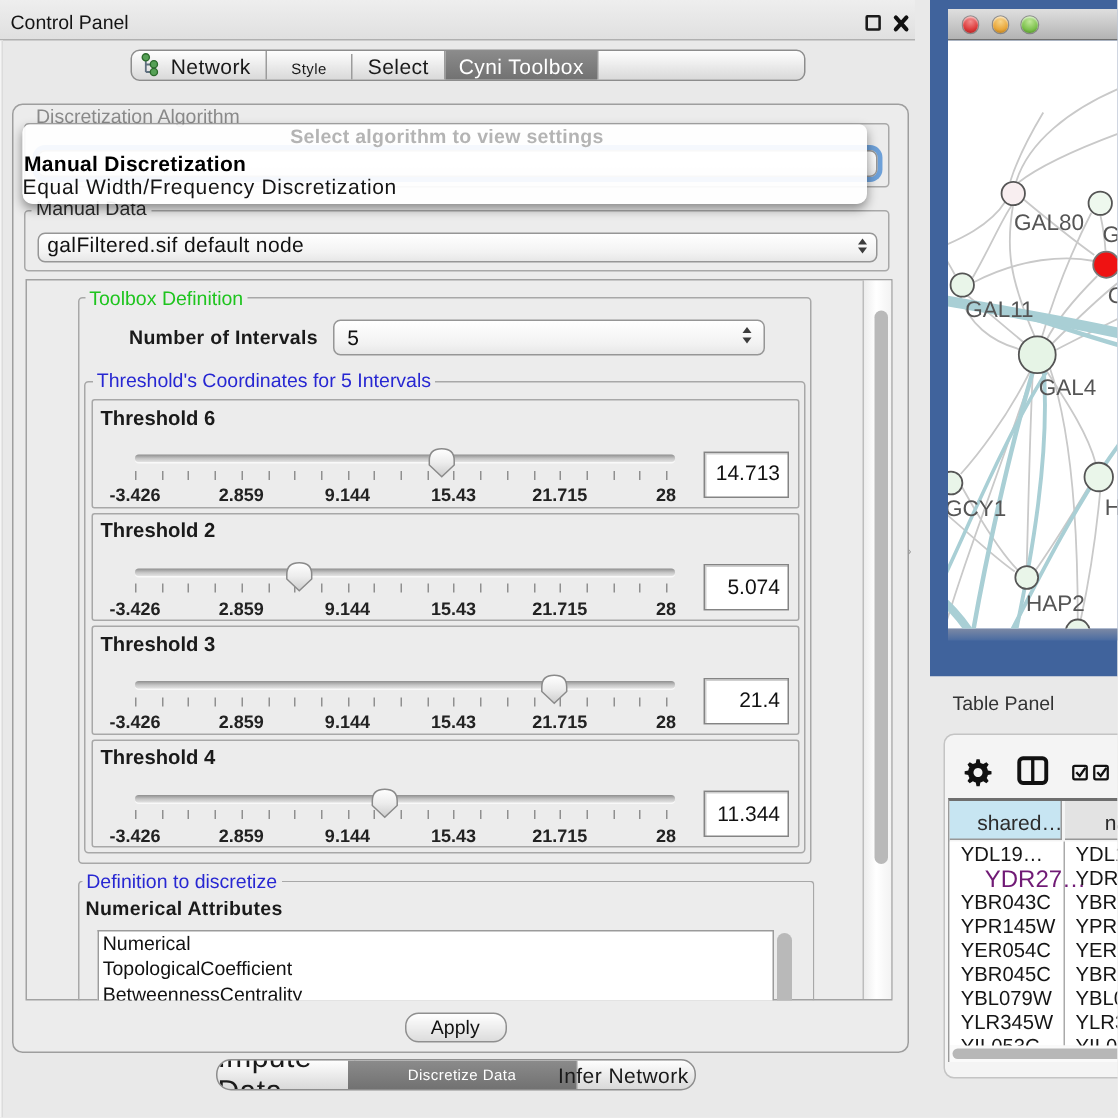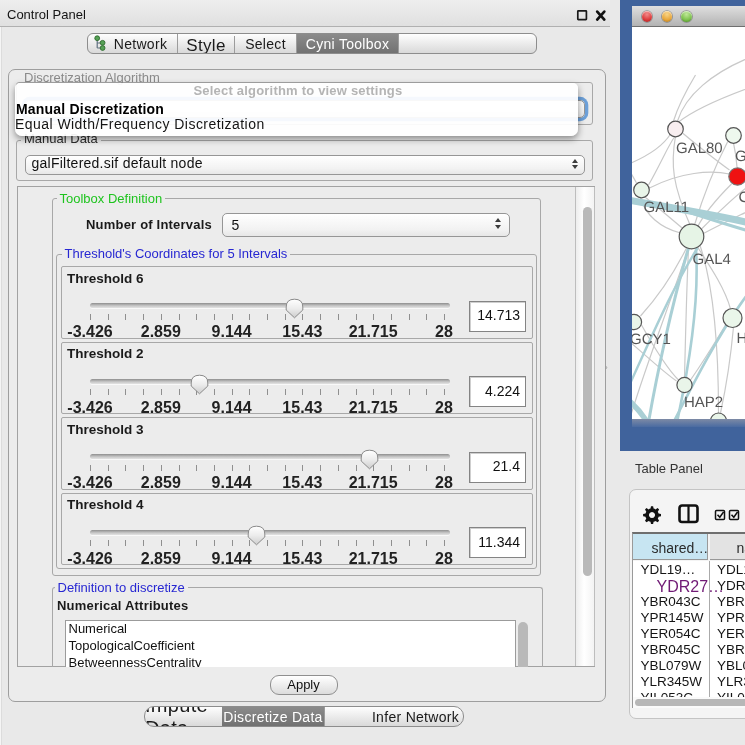--- a/index.html
+++ b/index.html
@@ -8,37 +8,37 @@
 .combo{position:absolute;background:linear-gradient(#ffffff,#f2f2f2 70%,#e7e7e7);border:1px solid #969696;border-radius:5px}
 .combotxt{position:absolute;font-size:14px;letter-spacing:0.25px;color:#111;white-space:nowrap}
 .arrows{position:absolute;width:9px}
 .arrows .up{width:0;height:0;border-left:3.8px solid transparent;border-right:3.8px solid transparent;border-bottom:4.6px solid #3c3c3c;margin-bottom:2.6px}
 .arrows .dn{width:0;height:0;border-left:3.8px solid transparent;border-right:3.8px solid transparent;border-top:4.6px solid #3c3c3c}
 .grp{position:absolute;border:1px solid #a8a8a8;border-radius:3px}
 .grptitle{position:absolute;font-size:13px;background:#ececec;padding:0 3px;white-space:nowrap;line-height:13px}
 .bold{font-weight:bold}
 .lbl{position:absolute;font-size:13px;color:#1a1a1a;white-space:nowrap}
 .tick{position:absolute;width:1px;height:6px;background:#8f8f8f}
-.slbl{position:absolute;font-size:16px;font-weight:bold;color:#222;transform:translateX(-50%);white-space:nowrap}
+.slbl{position:absolute;font-size:12px;font-weight:bold;color:#222;transform:translateX(-50%);white-space:nowrap}
 .vfield{position:absolute;left:469px;width:57px;height:31px;background:#fff;border:1px solid #848484;box-shadow:inset 1px 1px 0 #cfcfcf}
 .vtxt{position:absolute;font-size:14px;color:#111}
 .track{position:absolute;left:90px;width:360px;height:5px;background:linear-gradient(#8e8e8e,#c6c6c6 55%,#e3e3e3);border-radius:2.5px;box-shadow:0 1px 0 rgba(255,255,255,.7)}
 </style></head><body>
 
 <div class="abs" style="left:0;top:0;width:610px;height:27px;background:linear-gradient(#eeeeee,#e0e0e0);border-bottom:1px solid #b0b0b0"></div>
 <div class="abs" style="left:0;top:27px;width:2px;height:718px;background:#f5f5f5;border-right:1px solid #dcdcdc"></div>
 <div class="abs" style="left:7px;top:7px;font-size:13px;color:#141414">Control Panel</div>
 <svg class="abs" style="left:575px;top:8px" width="32" height="15" viewBox="0 0 32 15">
  <rect x="2.8" y="2.8" width="8.6" height="8.8" fill="none" stroke="#1b1b1b" stroke-width="1.7" rx="0.5"></rect>
  <path d="M22.2 3.6 L29.3 11.6 M29.3 3.6 L22.2 11.6" stroke="#111" stroke-width="2.7" stroke-linecap="round"></path>
 </svg>
 
 <div class="abs" style="left:87px;top:32.5px;width:450px;height:21.5px;border:1px solid #8d8d8d;border-radius:6px;background:linear-gradient(#fefefe,#d9d9d9);overflow:hidden">
 <div style="position:absolute;left:0px;top:0;width:90px;height:21.5px;border-right:1px solid #9c9c9c;padding-left:16px;font-size:14px;letter-spacing:0.3px;color:#1a1a1a;display:flex;align-items:center;justify-content:center">Network</div>
-<div style="position:absolute;left:90px;top:2px;width:57px;height:21.5px;border-right:1px solid #9c9c9c;font-size:17px;letter-spacing:0.3px;color:#1a1a1a;display:flex;align-items:center;justify-content:center">Style</div>
+<div style="position:absolute;left:90px;top:2px;width:57px;height:21.5px;border-right:1px solid #9c9c9c;font-size:10px;letter-spacing:0.3px;color:#1a1a1a;display:flex;align-items:center;justify-content:center">Style</div>
 <div style="position:absolute;left:147px;top:0;width:62px;height:21.5px;border-right:1px solid #9c9c9c;font-size:14px;letter-spacing:0.3px;color:#1a1a1a;display:flex;align-items:center;justify-content:center">Select</div>
 <div style="position:absolute;left:209px;top:0;width:102px;height:21.5px;background:linear-gradient(#8b8b8b,#6f6f6f);color:#fff;border-right:1px solid #9c9c9c;font-size:14px;letter-spacing:0.3px;color:#fff;display:flex;align-items:center;justify-content:center">Cyni Toolbox</div>
 </div>
 <svg class="abs" style="left:94px;top:34px" width="14" height="18" viewBox="0 0 14 18">
 <path d="M3.2 4.5 V14 M3.2 9 H7.5 M3.2 14 H7.5" stroke="#607080" stroke-width="1.2" fill="none"></path>
 <circle cx="3.2" cy="4.2" r="2.4" fill="#56a156" stroke="#2c6b2c" stroke-width="0.9"></circle>
 <circle cx="8.6" cy="8.8" r="2.4" fill="#56a156" stroke="#2c6b2c" stroke-width="0.9"></circle>
 <circle cx="8.6" cy="14" r="2.4" fill="#56a156" stroke="#2c6b2c" stroke-width="0.9"></circle>
 </svg>
 <div class="abs" style="left:8px;top:69px;width:598px;height:633px;background:#ececec;border:1px solid #9e9e9e;border-radius:7px"></div>
@@ -143,21 +143,21 @@
 <defs>
       <linearGradient id="th2" x1="0" y1="0" x2="0" y2="1">
         <stop offset="0" stop-color="#ffffff"></stop>
         <stop offset="0.5" stop-color="#ececec"></stop>
         <stop offset="1" stop-color="#cdcdcd"></stop>
       </linearGradient>
     </defs>
 <path d="M1.2 9 Q1.2 1.2 9.5 1.2 Q17.8 1.2 17.8 9 V12 L9.5 19.8 L1.2 12 Z" fill="url(#th2)" stroke="#8a8a8a" stroke-width="1"></path>
   </svg>
 <div class="vfield" style="top:376.0px"></div>
-<div class="vtxt" style="left:469px;width:51px;top:382.5px;text-align:right">4.224</div>
+<div class="vtxt" style="left:469px;width:51px;top:382.5px;text-align:right">5.074</div>
 <div class="grp" style="left:60.5px;top:417px;width:472px;height:72.8px;border-radius:2px"></div>
 <div class="lbl bold" style="left:67px;top:421.5px;font-size:13.5px">Threshold 3</div>
 <div class="track" style="top:454px"></div>
 <div class="tick" style="left:90.0px;top:464.5px"></div>
 <div class="tick" style="left:107.7px;top:464.5px"></div>
 <div class="tick" style="left:125.4px;top:464.5px"></div>
 <div class="tick" style="left:143.1px;top:464.5px"></div>
 <div class="tick" style="left:160.8px;top:464.5px"></div>
 <div class="tick" style="left:178.5px;top:464.5px"></div>
 <div class="tick" style="left:196.2px;top:464.5px"></div>
@@ -240,21 +240,21 @@
 <div class="lbl bold" style="left:57px;top:597.5px;letter-spacing:0.2px">Numerical Attributes</div>
 <div class="abs" style="left:65px;top:620px;width:450.5px;height:46.5px;background:#fff;border:1px solid #9b9b9b;border-bottom:none;overflow:hidden">
 <div style="position:absolute;left:2.5px;top:0.3px;font-size:13px;color:#111">Numerical</div>
 <div style="position:absolute;left:2.5px;top:16.9px;font-size:13px;color:#111">TopologicalCoefficient</div>
 <div style="position:absolute;left:2.5px;top:33.5px;font-size:13px;color:#111">BetweennessCentrality</div>
 </div>
 <div class="abs" style="left:517.5px;top:622px;width:10.5px;height:44.5px;background:#b9b9b9;border-radius:5px 5px 0 0"></div>
 <div class="abs" style="left:269.5px;top:674.5px;width:68px;height:20.5px;border:1px solid #8f8f8f;border-radius:9px;background:linear-gradient(#ffffff,#dcdcdc);font-size:13px;color:#111;display:flex;align-items:center;justify-content:center">Apply</div>
 <div class="abs" style="left:144px;top:705.5px;width:320px;height:21px;border:1px solid #8d8d8d;border-radius:10px;background:linear-gradient(#fefefe,#d9d9d9);overflow:hidden">
 <div style="position:absolute;left:0px;top:0;width:91.5px;height:21px;border-right:1px solid #9c9c9c;font-size:20px;letter-spacing:0.3px;color:#1a1a1a;display:flex;align-items:center;justify-content:center">Impute Data</div>
-<div style="position:absolute;left:77px;top:0;width:103px;height:21px;background:linear-gradient(#8b8b8b,#6f6f6f);border-right:1px solid #9c9c9c;font-size:14px;letter-spacing:0.3px;color:#fff;display:flex;align-items:center;justify-content:center">Discretize Data</div>
+<div style="position:absolute;left:87px;top:0;width:153px;height:21px;background:linear-gradient(#8b8b8b,#6f6f6f);border-right:1px solid #9c9c9c;font-size:10px;letter-spacing:0.3px;color:#fff;display:flex;align-items:center;justify-content:center">Discretize Data</div>
 <div style="position:absolute;left:221px;top:0;width:99px;height:21px;font-size:14px;letter-spacing:0.3px;color:#1a1a1a;display:flex;align-items:center;justify-content:center">Infer Network</div>
 </div>
 
 <div class="abs" style="left:14.5px;top:83px;width:563.5px;height:53px;background:rgba(255,255,255,0.93);border-radius:5px 5px 7px 7px;box-shadow:0 3px 7px rgba(0,0,0,0.42);z-index:40"></div>
 <div class="abs" style="left:193.5px;top:83px;font-size:13px;letter-spacing:0.2px;font-weight:bold;color:#b4b4b4;z-index:41">Select algorithm to view settings</div>
 <div class="abs" style="left:16px;top:101px;font-size:14px;letter-spacing:0.2px;font-weight:bold;color:#000;z-index:41">Manual Discretization</div>
 <div class="abs" style="left:15px;top:116px;font-size:14px;letter-spacing:0.45px;color:#141414;z-index:41">Equal Width/Frequency Discretization</div>
 
 <div class="abs" style="left:605px;top:364px;width:5px;height:7px;color:#9a9a9a;font-size:8px;line-height:7px">›</div>
 <div class="abs" style="left:620px;top:0;width:125px;height:450.5px;background:#40639c"></div>

